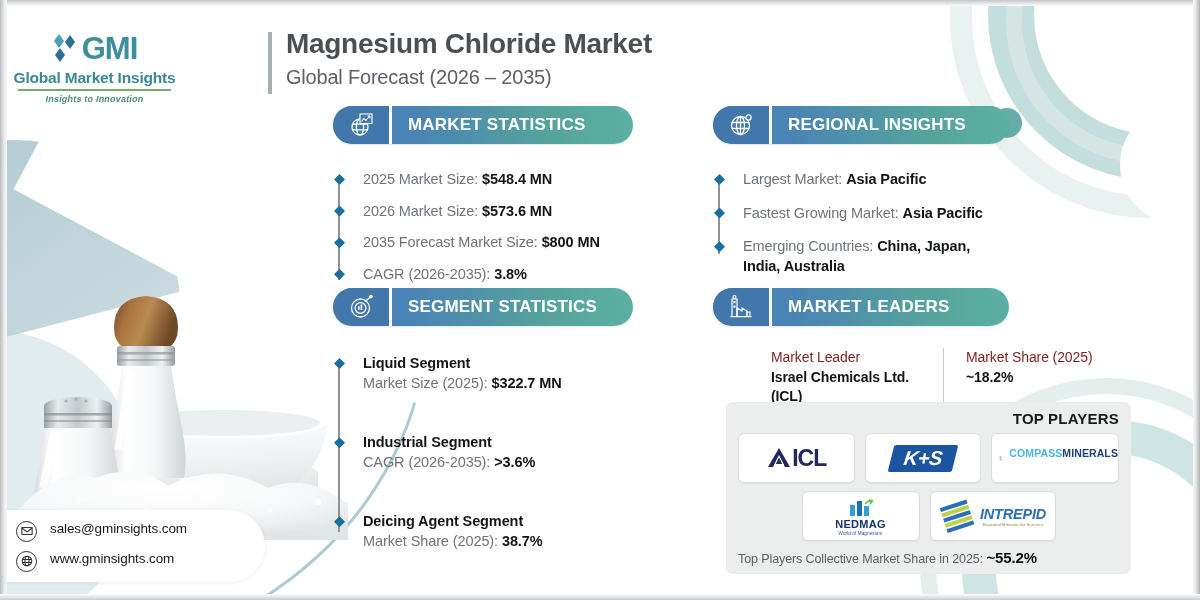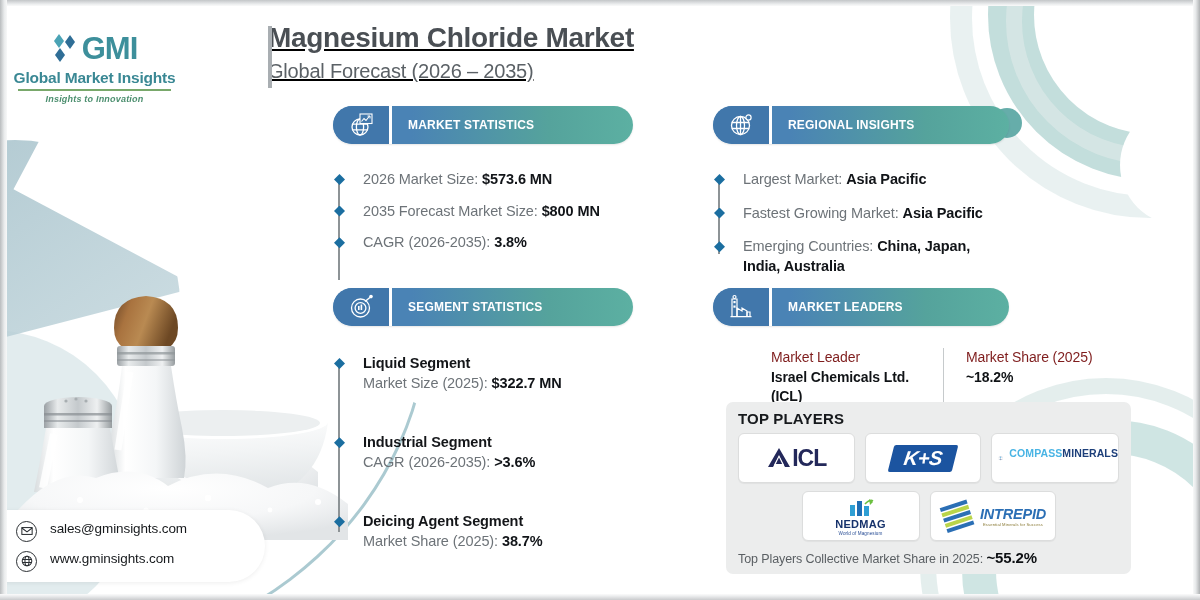--- a/index.html
+++ b/index.html
@@ -125,22 +125,22 @@
     margin-top: 5px; letter-spacing: -.2px;
   }
   .logo-rule { height: 1.5px; background: #79a86b; margin: 2px 6px 0 6px; }
   .logo-tag {
     font-size: 9px; color: #4c8f6f; font-style: italic;
     font-weight: 700; margin-top: 3px; letter-spacing: .2px;
   }
 
   
   .title-block {
-    position: absolute; left: 268px; top: 22px; z-index: 10;
-    text-decoration: underline;
+    position: absolute; left: 268px; top: 28px; z-index: 10;
+    padding-left: 18px;
   }
   .title-bar {
     position: absolute; left: 0; top: 4px; width: 4px; height: 62px;
     background: #a9aeb2;
   }
   .title-main {
     font-size: 28px; font-weight: 700; color: #4a4f54;
     letter-spacing: -.3px; line-height: 1.15; white-space: nowrap;
   }
   .title-sub {
@@ -158,21 +158,21 @@
   }
   .pill-icon {
     width: 56px; height: 38px; flex: 0 0 56px;
     background: #4177ab;
     display: flex; align-items: center; justify-content: center;
     border-radius: 19px 0 0 19px;
   }
   .pill-icon svg { width: 26px; height: 26px; }
   .pill-divider { width: 3px; height: 38px; background: #ffffff; flex: 0 0 3px; }
   .pill-label {
-    color: #ffffff; font-size: 12px; font-weight: 600;
+    color: #ffffff; font-size: 17px; font-weight: 600;
     letter-spacing: .2px; padding-left: 16px; white-space: nowrap;
   }
 
   
   .blist { position: relative; padding-left: 30px; }
   .blist-line {
     position: absolute; left: 5px; width: 2px;
     background: #8d9396;
   }
   .bitem { position: relative; }
@@ -222,21 +222,21 @@
   }
 
   
   #top-players {
     position: absolute; left: 726px; top: 402px;
     width: 405px; height: 172px; z-index: 12;
     background: #eceded; border-radius: 7px;
     padding: 8px 12px 6px 12px;
   }
   .tp-title {
-    text-align: left; font-size: 15px; font-weight: 700;
+    text-align: right; font-size: 15px; font-weight: 700;
     color: #16191c; letter-spacing: .2px; margin-bottom: 6px;
   }
   .tp-row { display: flex; justify-content: center; gap: 10px; margin-bottom: 8px; }
   .tp-box {
     background: #ffffff; border: 1px solid #dcdddd; border-radius: 6px;
     height: 50px; display: flex; align-items: center; justify-content: center;
     box-shadow: 0 1px 1px rgba(0,0,0,.05);
   }
   .tp-box.w1 { width: 118px; }
   .tp-box.w2 { width: 118px; }
@@ -401,20 +401,24 @@
           <path d="M19.5 4h2.5v2.5" stroke="#ffffff" stroke-width="1"></path>
         </svg>
       </div>
       <div class="pill-divider"></div>
       <div class="pill-label">MARKET STATISTICS</div>
     </div>
 
     <div class="blist" id="market-stats-list">
       <div class="blist-line" style="top:6px;height:104px;"></div>
 
+      <div class="bitem">
+        <span class="bdot" style="top:4px;"></span>
+        <div class="btext"><span>2025 Market Size: </span><b>$548.4 MN</b></div>
+      </div>
 
       <div class="bitem">
         <span class="bdot" style="top:4px;"></span>
         <div class="btext"><span>2026 Market Size: </span><b>$573.6 MN</b></div>
       </div>
 
       <div class="bitem">
         <span class="bdot" style="top:4px;"></span>
         <div class="btext"><span>2035 Forecast Market Size: </span><b>$800 MN</b></div>
       </div>

